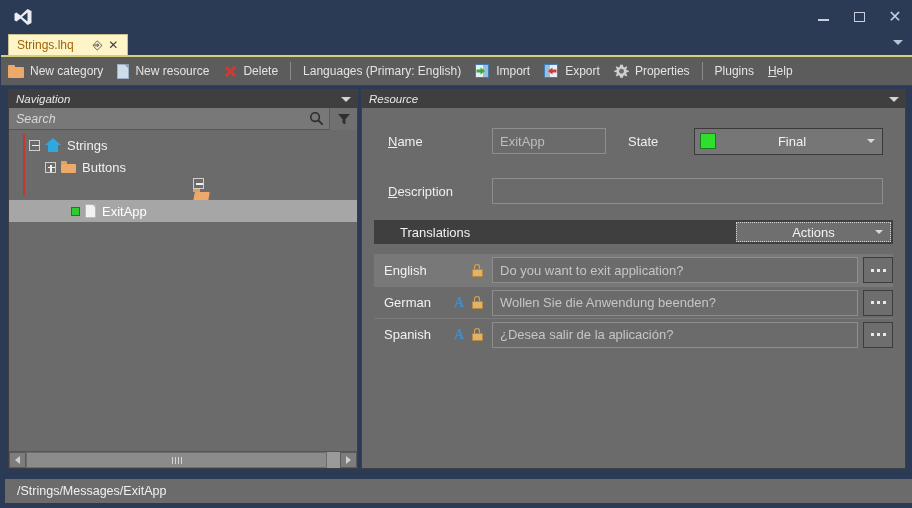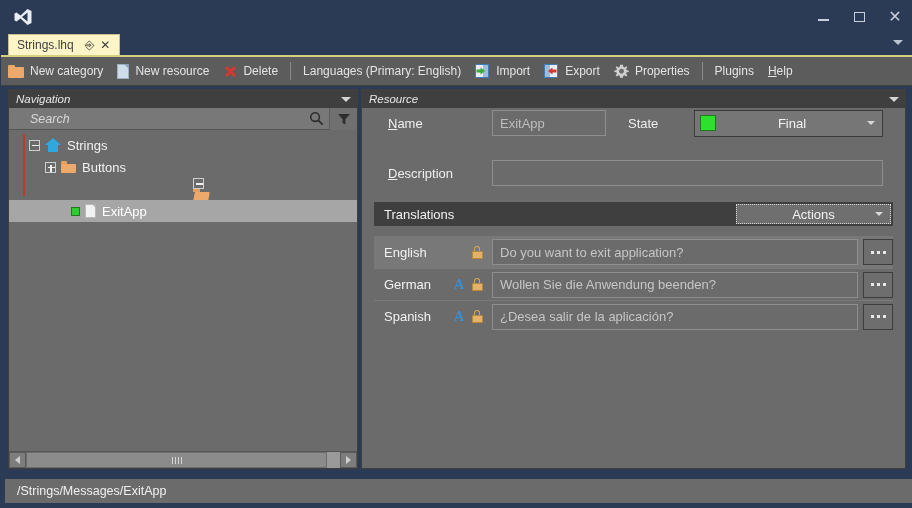--- a/index.html
+++ b/index.html
@@ -54,21 +54,21 @@
   #doc-tab {
     position: absolute; left: 7px; top: 1px;
     height: 21px;
     background: #fdf5c8;
     display: flex; align-items: center;
     padding: 0 6px 0 8px;
     border: 1px solid #c9c18f;
     border-bottom: none;
   }
   #doc-tab .tab-label {
-    color: #404040; font-size: 12px; margin-right: 8px;
+    color: #a16207; font-size: 12px; margin-right: 16px;
   }
   .tab-icon {
     color: #3b3b3b; font-size: 12px; margin: 0 3px; line-height: 1; cursor: default;
   }
   #tabstrip-chevron {
     position: absolute; right: 10px; top: 7px;
     width: 0; height: 0;
     border-left: 5px solid transparent;
     border-right: 5px solid transparent;
     border-top: 5px solid #b9c2d2;
@@ -150,21 +150,21 @@
   #search-row {
     height: 22px; background: #787878;
     border-bottom: 1px solid #555;
     display: flex; align-items: center;
     flex: 0 0 auto;
   }
   #search-input {
     flex: 1 1 auto; height: 22px;
     background: transparent; border: none; outline: none;
     color: #e6e6e6; font-style: italic; font-size: 12.5px;
-    padding-left: 21px;
+    padding-left: 7px;
     font-family: "Liberation Sans", sans-serif;
   }
   #search-input::placeholder { color: #d8d8d8; font-style: italic; opacity: 1;}
   .search-btn {
     width: 26px; height: 22px; display: flex; align-items: center; justify-content: center;
     cursor: default;
   }
   #filter-btn { border-left: 1px solid #5d5d5d; background: #707070; width: 28px;}
 
   #tree {
@@ -303,21 +303,21 @@
     display: flex; align-items: center; justify-content: center;
     cursor: default; flex: 0 0 auto;
     font-family: "Liberation Sans", sans-serif;
   }
 
   
   #trans-header {
     margin: 14px 12px 0 12px;
     height: 24px; background: #3f3f3f;
     display: flex; align-items: center; justify-content: space-between;
-    padding-left: 10px; padding-right: 2px;
+    padding-left: 26px; padding-right: 2px;
   }
   #trans-title { color: #f1f1f1; font-size: 13px; }
   #actions-btn {
     width: 155px; height: 20px; background: #6f6f6f;
     border: 1px dotted #d9d9d9; position: relative;
     display: flex; align-items: center; justify-content: center;
     color: #f2f2f2; font-size: 13px; cursor: default;
     font-family: "Liberation Sans", sans-serif;
   }
 
@@ -546,21 +546,21 @@
   </div>
 
   <div id="res-panel">
     <div class="panel-header">
       <span class="ph-title">Resource</span>
       <span class="ph-chevron"></span>
     </div>
 
     <div id="res-body">
 
-      <div class="form-row" style="">
+      <div class="form-row" style="margin-top:18px;">
         <span class="form-label"><u>N</u>ame</span>
         <input class="txt disabled" style="width: 114px;" readonly="" value="ExitApp">
         <span id="state-label">State</span>
         <div id="state-combo">
           <span id="state-swatch"></span>
           <span id="state-value">Final</span>
           <span class="combo-arrow"></span>
         </div>
       </div>
 

